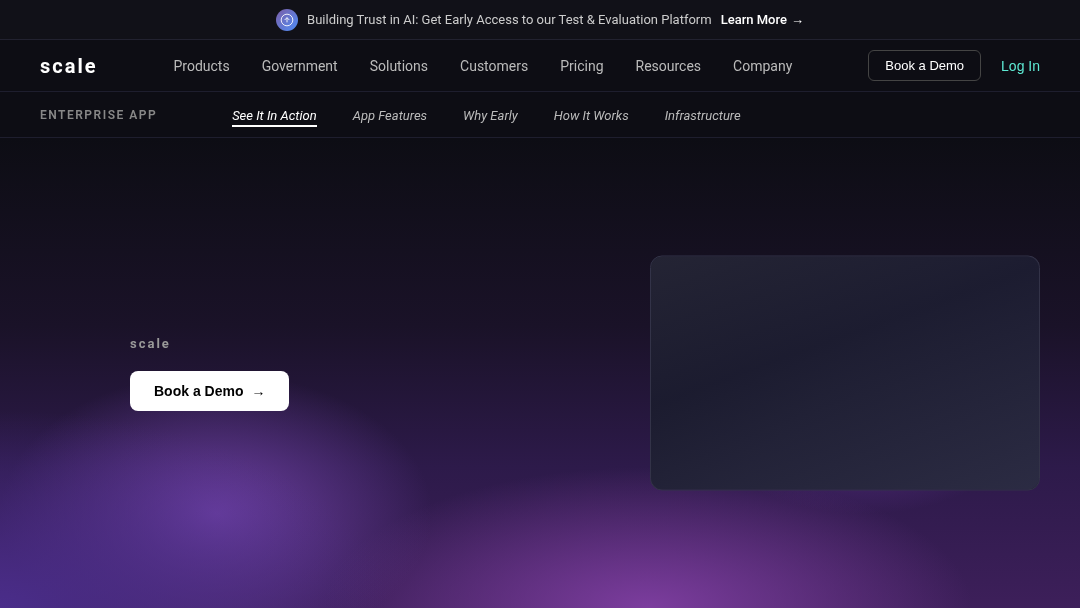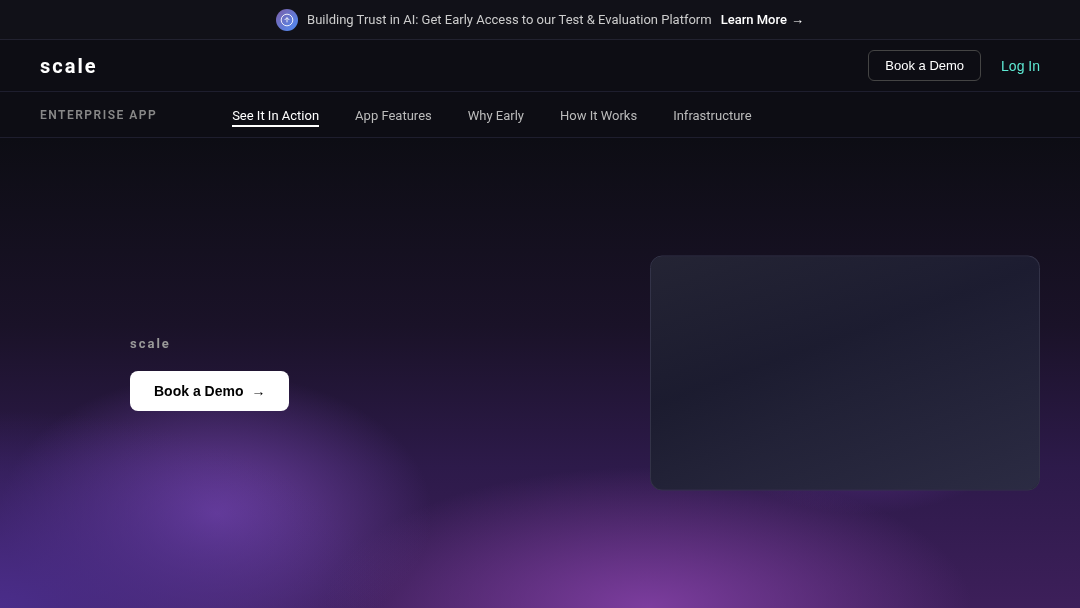--- a/index.html
+++ b/index.html
@@ -130,20 +130,21 @@
       display: flex;
       align-items: center;
       gap: 36px;
       list-style: none;
     }
 
     .sub-nav-links li a {
       color: #bbb;
       text-decoration: none;
       font-size: 13px;
+      font-style: italic;
     }
 
     .sub-nav-links li a.active {
       color: #fff;
       border-bottom: 2px solid #fff;
       padding-bottom: 2px;
     }
 
     
     .hero {
@@ -247,20 +248,43 @@
   <span>Building Trust in AI: Get Early Access to our Test &amp; Evaluation Platform</span>
   <a class="announcement-link">
     <span>Learn More</span>
     <span>→</span>
   </a>
 </div>
 
 <nav class="main-nav">
   <div class="nav-logo">scale</div>
 
+  <ul class="nav-links">
+    <li>
+      <a>Products</a>
+    </li>
+    <li>
+      <a>Government</a>
+    </li>
+    <li>
+      <a>Solutions</a>
+    </li>
+    <li>
+      <a>Customers</a>
+    </li>
+    <li>
+      <a>Pricing</a>
+    </li>
+    <li>
+      <a>Resources</a>
+    </li>
+    <li>
+      <a>Company</a>
+    </li>
+  </ul>
 
   <div class="nav-right">
     <button class="btn-book-demo">Book a Demo</button>
     <button class="btn-login">Log In</button>
   </div>
 </nav>
 
 <nav class="sub-nav">
   <span class="sub-nav-label">ENTERPRISE APP</span>
   <ul class="sub-nav-links">

